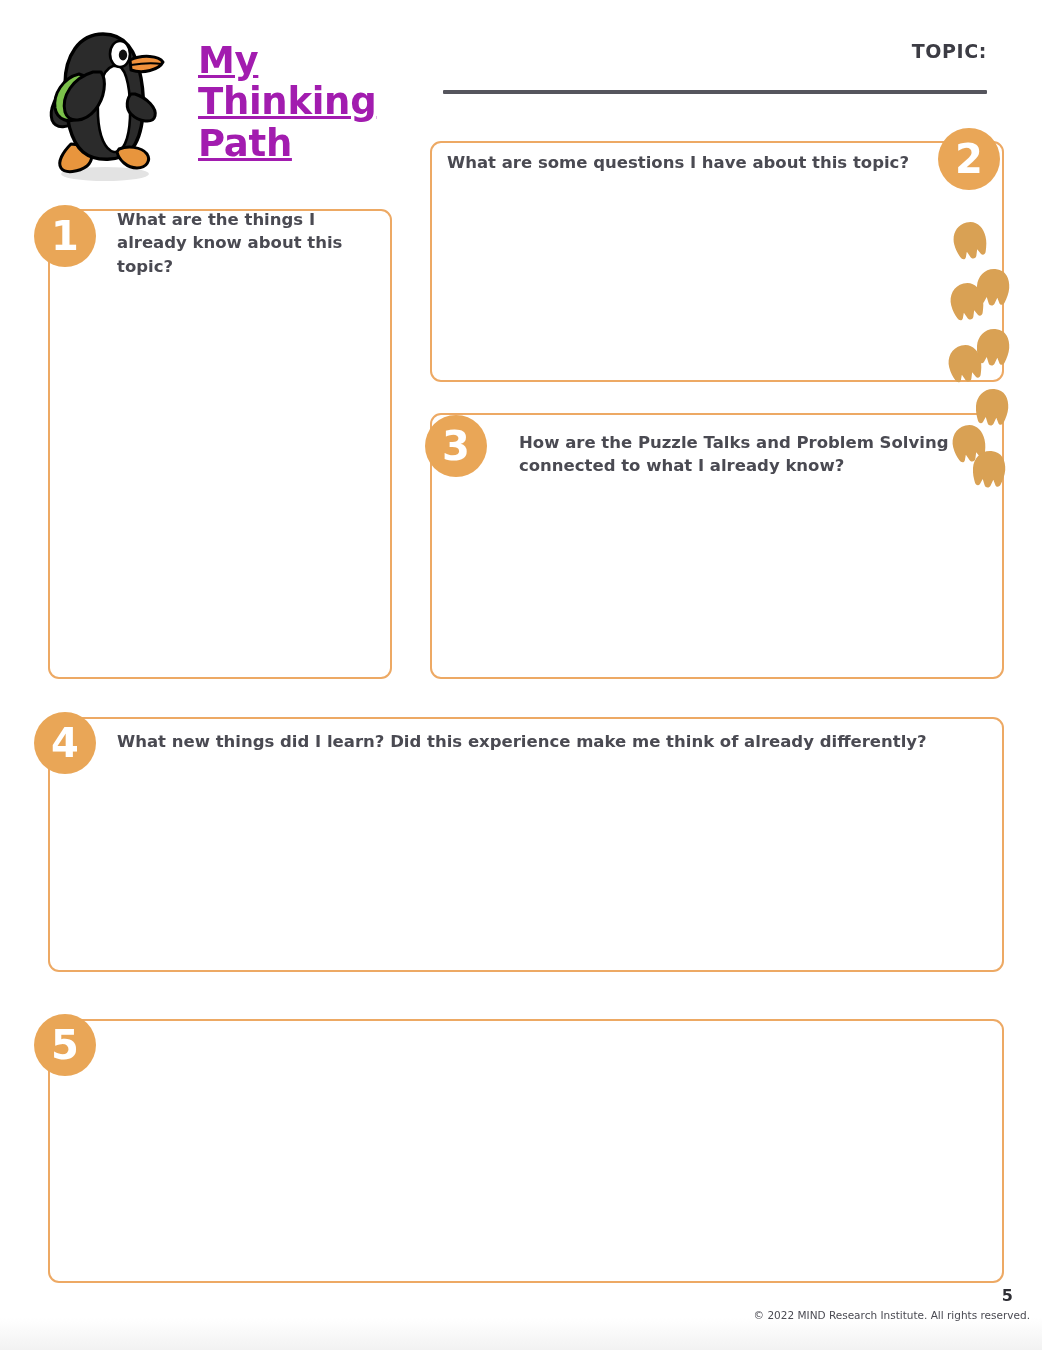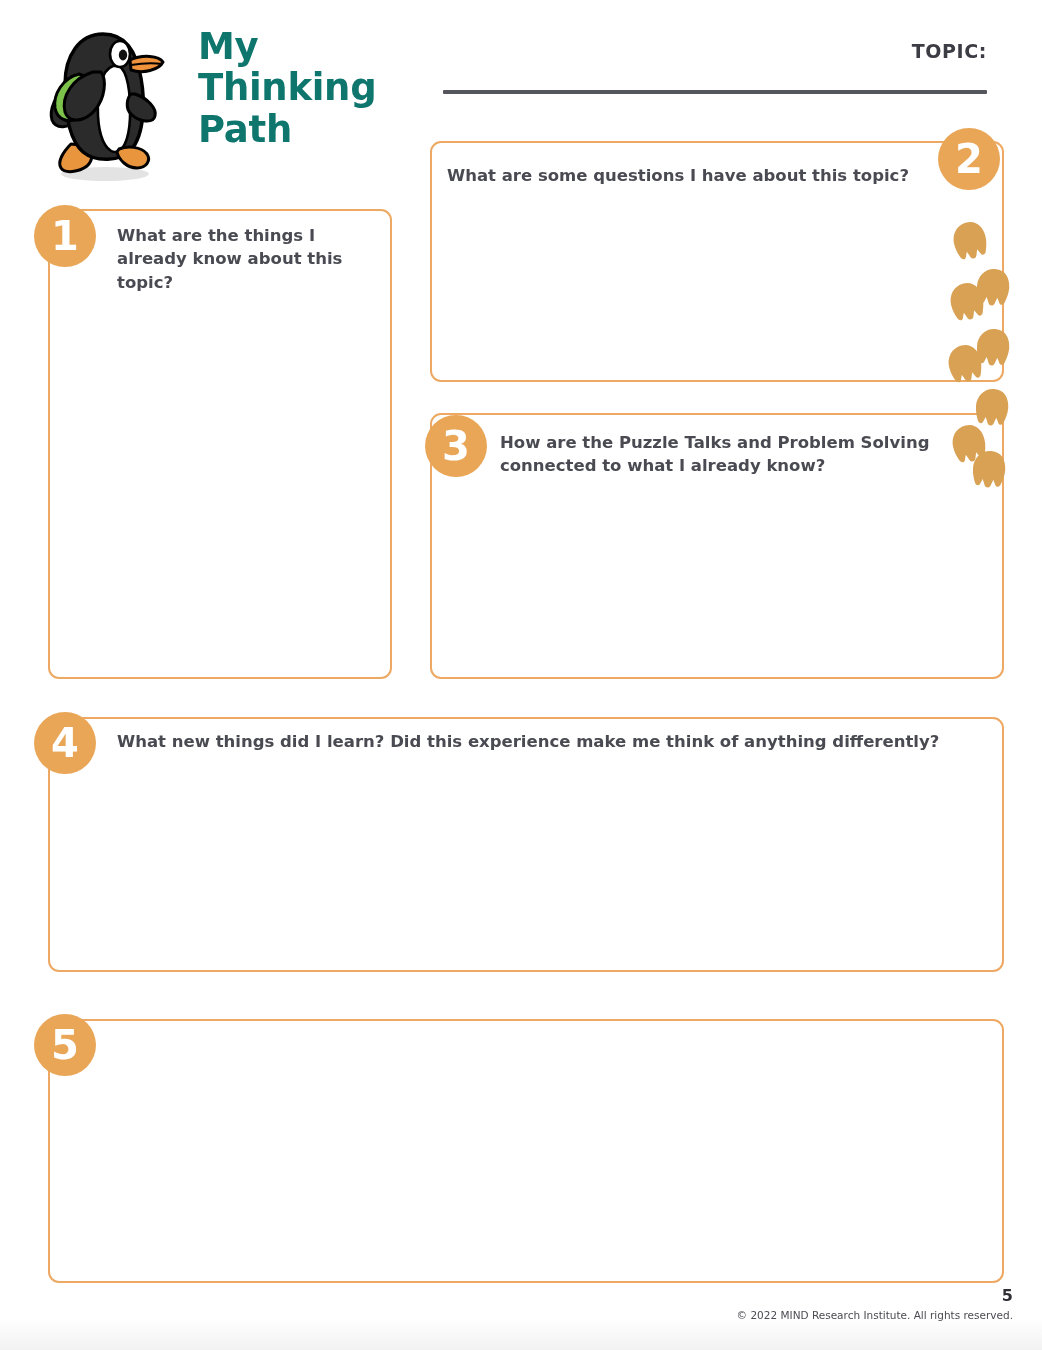--- a/index.html
+++ b/index.html
@@ -29,28 +29,29 @@
   #penguin-mascot {
     position: absolute;
     left: 5px;
     top: 4px;
     width: 135px;
     height: 165px;
   }
   #logo-wordmark {
     position: absolute;
     left: 168px;
-    top: 8px;
+    top: 22px;
     font-family: "DejaVu Sans", "Liberation Sans", sans-serif;
     font-weight: bold;
     font-size: 37px;
     line-height: 1.12;
-    color: #0f766e;
+    color: #a21caf;
     letter-spacing: -0.3px;
     white-space: pre-line;
+    text-decoration: underline;
   }
   #topic-label {
     position: absolute;
     right: 55px;
     top: 40px;
     font-size: 19px;
     font-weight: bold;
     color: #3c3c44;
     letter-spacing: 0.6px;
   }
@@ -93,31 +94,31 @@
     display: flex;
     align-items: center;
     justify-content: center;
     line-height: 1;
     z-index: 5;
   }
 
   
   #box-1      { left: 48px;  top: 209px; width: 344px; height: 470px; }
   #badge-1    { left: 34px;  top: 205px; }
-  #text-1     { left: 117px; top: 224px; width: 250px; }
+  #text-1     { left: 117px; top: 208px; width: 250px; }
 
   
   #box-2      { left: 430px; top: 141px; width: 574px; height: 241px; }
   #badge-2    { left: 938px; top: 128px; }
-  #text-2     { left: 447px; top: 151px; width: 490px; margin-top: 13px; }
+  #text-2     { left: 447px; top: 151px; width: 490px; }
 
   
   #box-3      { left: 430px; top: 413px; width: 574px; height: 266px; }
   #badge-3    { left: 425px; top: 415px; }
-  #text-3     { left: 500px; top: 431px; width: 455px; }
+  #text-3     { left: 519px; top: 431px; width: 455px; }
 
   
   #box-4      { left: 48px;  top: 717px; width: 956px; height: 255px; }
   #badge-4    { left: 34px;  top: 712px; }
   #text-4     { left: 117px; top: 730px; width: 880px; }
 
   
   #box-5      { left: 48px;  top: 1019px; width: 956px; height: 264px; }
   #badge-5    { left: 34px;  top: 1014px; }
   #text-5     { left: 117px; top: 1032px; width: 880px; }
@@ -135,21 +136,21 @@
   #page-number {
     position: absolute;
     right: 29px;
     top: 1286px;
     font-size: 16px;
     font-weight: bold;
     color: #2e2e34;
   }
   #copyright {
     position: absolute;
-    right: 29px;
+    right: 12px;
     top: 1309px;
     font-size: 10.5px;
     color: #4a4a52;
   }
   #bottom-fade {
     position: absolute;
     left: 0;
     bottom: 0;
     width: 1042px;
     height: 32px;
@@ -210,21 +211,21 @@
   <div class="qbox" id="box-2"></div>
   <div class="badge" id="badge-2">2</div>
   <div class="qtext" id="text-2">What are some questions I have about this topic?</div>
 
   <div class="qbox" id="box-3"></div>
   <div class="badge" id="badge-3">3</div>
   <div class="qtext" id="text-3">How are the Puzzle Talks and Problem Solving connected to what I already know?</div>
 
   <div class="qbox" id="box-4"></div>
   <div class="badge" id="badge-4">4</div>
-  <div class="qtext" id="text-4">What new things did I learn? Did this experience make me think of anything differently?</div>
+  <div class="qtext" id="text-4">What new things did I learn? Did this experience make me think of already differently?</div>
 
   <div class="qbox" id="box-5"></div>
   <div class="badge" id="badge-5">5</div>
 
   <div id="footprint-trail">
       <div class="footprint" style="left: 952px; top: 221px; transform: rotate(-14deg);">
         <svg viewBox="0 0 40 42" xmlns="http://www.w3.org/2000/svg">
           <path fill="#D9A154" d="M20 1 C9 1 2 10 2 20 C2 26 3.5 31 5 35 C6 38 9 39 10.5 36.5 L13 31 L15.5 37.5 C16.6 40.3 20.6 40.3 21.7 37.5 L24.2 31 L26.8 36.6 C28.2 39.2 31.4 38.3 32.4 35.3 C34 31 36 26 36 20 C36 10 31 1 20 1 Z"></path>
         </svg>
       </div>

